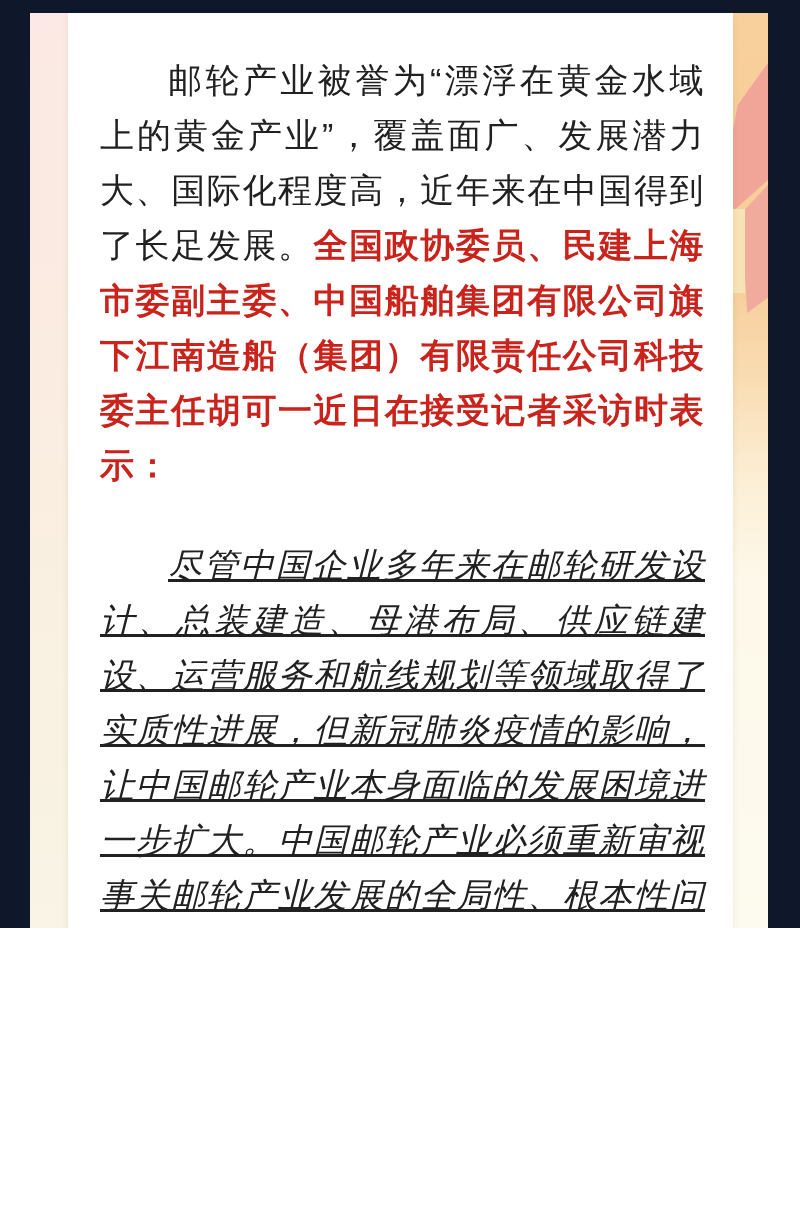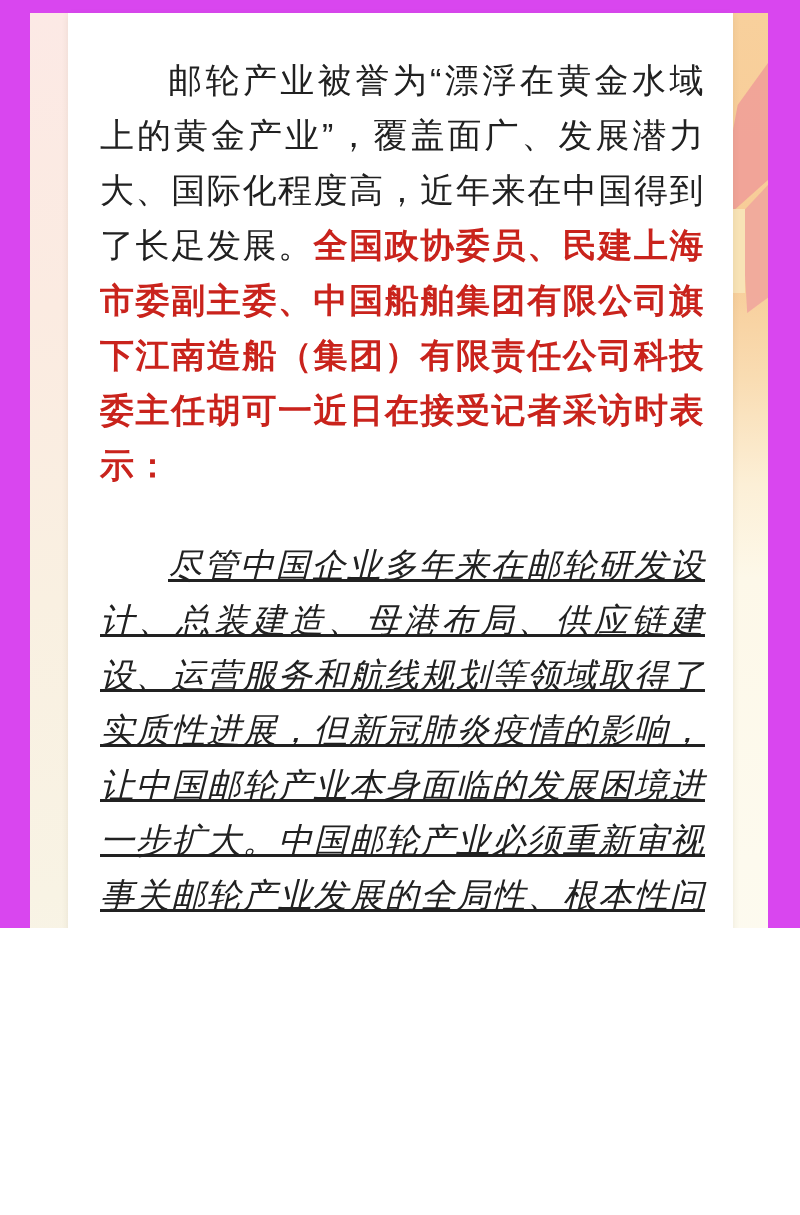--- a/index.html
+++ b/index.html
@@ -5,21 +5,21 @@
   html, body {
     margin: 0;
     padding: 0;
     background: #ffffff;
     font-family: "Liberation Sans", sans-serif;
   }
   .page {
     position: relative;
     width: 800px;
     height: 928px;
-    background: #d946ef;
+    background: #0f172a;
     overflow: hidden;
   }
   
   .mat-left {
     position: absolute;
     left: 30px;
     top: 13px;
     width: 38px;
     height: 1177px;
     background: linear-gradient(180deg,

